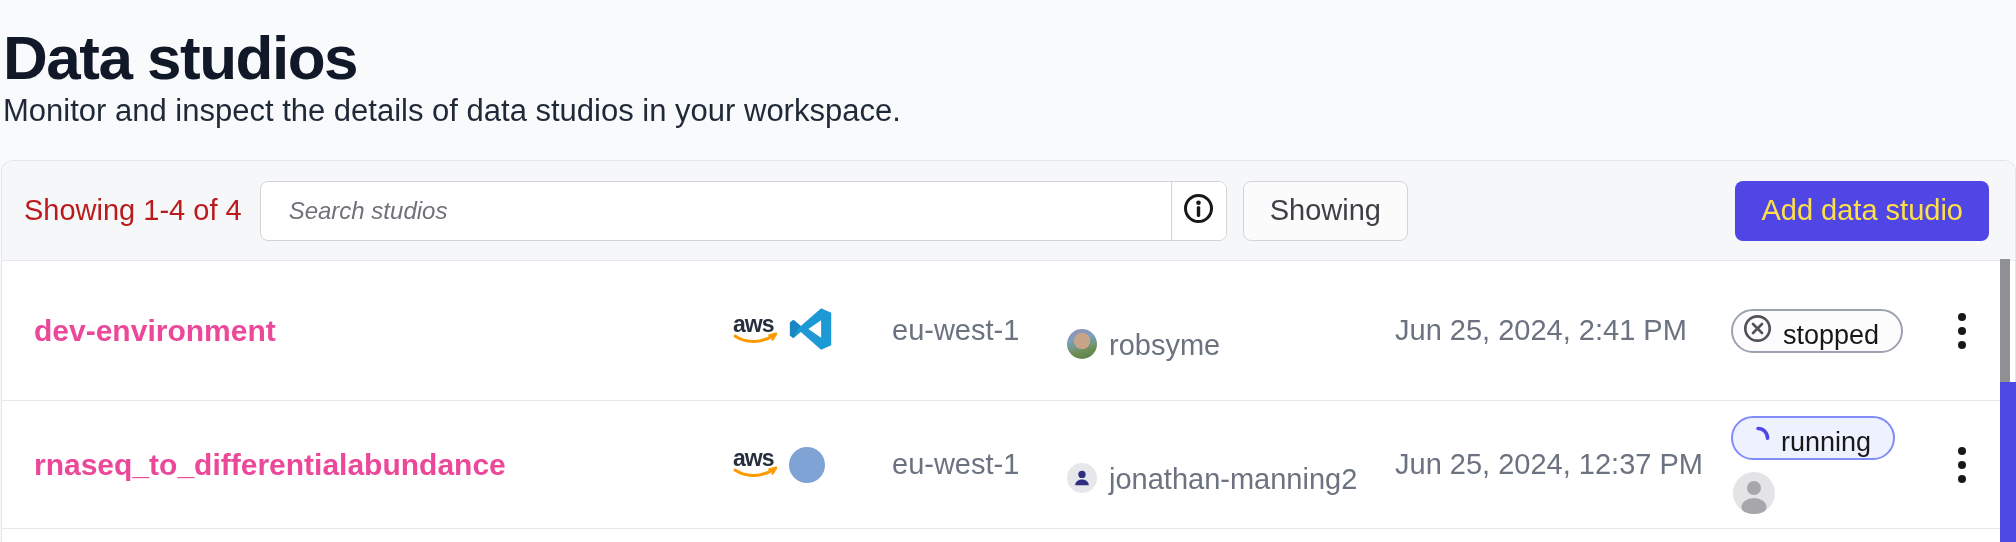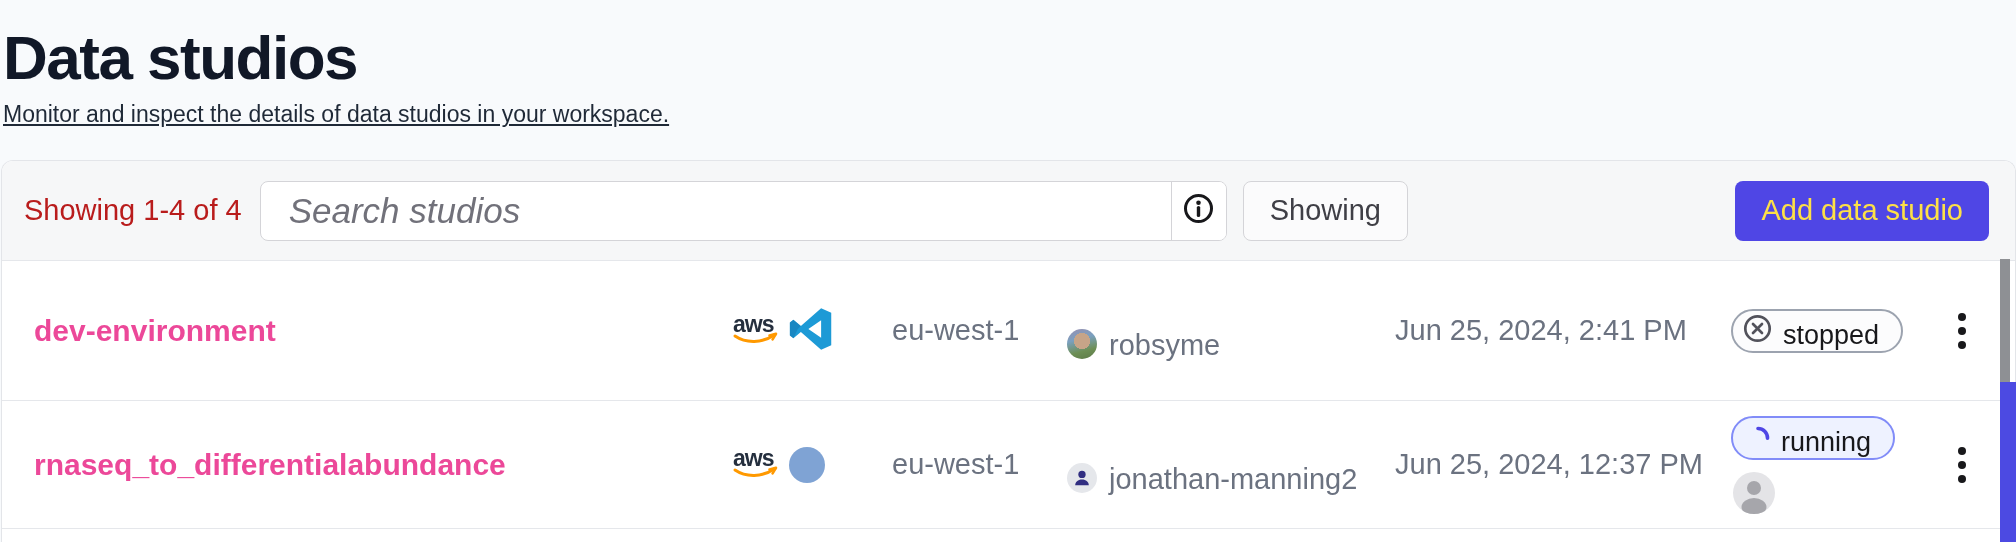--- a/index.html
+++ b/index.html
@@ -4,39 +4,39 @@
 <style>
   * { box-sizing: border-box; margin: 0; padding: 0; }
   html,body { width:2016px; height:542px; overflow:hidden; }
   body {
     font-family: "Liberation Sans", sans-serif;
     background:#f8fafc; color:#18181b; position:relative;
   }
   
   .header { padding:26px 0 0 3px; }
   .page-title { font-size:62px; font-weight:700; letter-spacing:-1.5px; color:#111827; line-height:1.02; }
-  .page-subtitle { font-size:23px; color:#1f2937; margin-top:12px;text-decoration:underline; }
+  .page-subtitle { font-size:31px; color:#1f2937; margin-top:4px; }
   
   .panel {
     position:absolute; left:1px; right:0; top:160px; bottom:0;
     background:#ffffff; border:1px solid #e3e5e9; border-bottom:none;
     border-radius:12px 12px 0 0; overflow:hidden;
   }
   .toolbar {
     height:100px; background:#f6f7f8; border-bottom:1px solid #e5e7eb;
     display:flex; align-items:center; padding:0 26px 0 22px;
   }
   .showing { font-size:29px; color:#b91c1c; white-space:nowrap; margin-right:18px; }
   .search-group {
     display:flex; align-items:stretch; width:967px; height:60px;
     background:#fff; border:1px solid #d4d4d8; border-radius:8px; overflow:hidden;
   }
   .search-group input {
     flex:1; border:none; outline:none; background:transparent;
-    font-family:"Liberation Sans", sans-serif; font-size:35px; color:#18181b; padding:0 28px;
+    font-family:"Liberation Sans", sans-serif; font-size:24px; color:#18181b; padding:0 28px;
   }
   .search-group input::placeholder { font-style:italic; color:#71717a; }
   .info-seg {
     width:55px; border-left:1px solid #d4d4d8; display:flex; align-items:center; justify-content:center;
     background:#fff; cursor:pointer;
   }
   .search-btn {
     height:60px; margin-left:16px; padding:0 26px; font-family:"Liberation Sans", sans-serif;
     font-size:29px; color:#3f3f46; background:#fbfbfc; border:1px solid #d4d4d8; border-radius:8px; cursor:pointer;
   }

